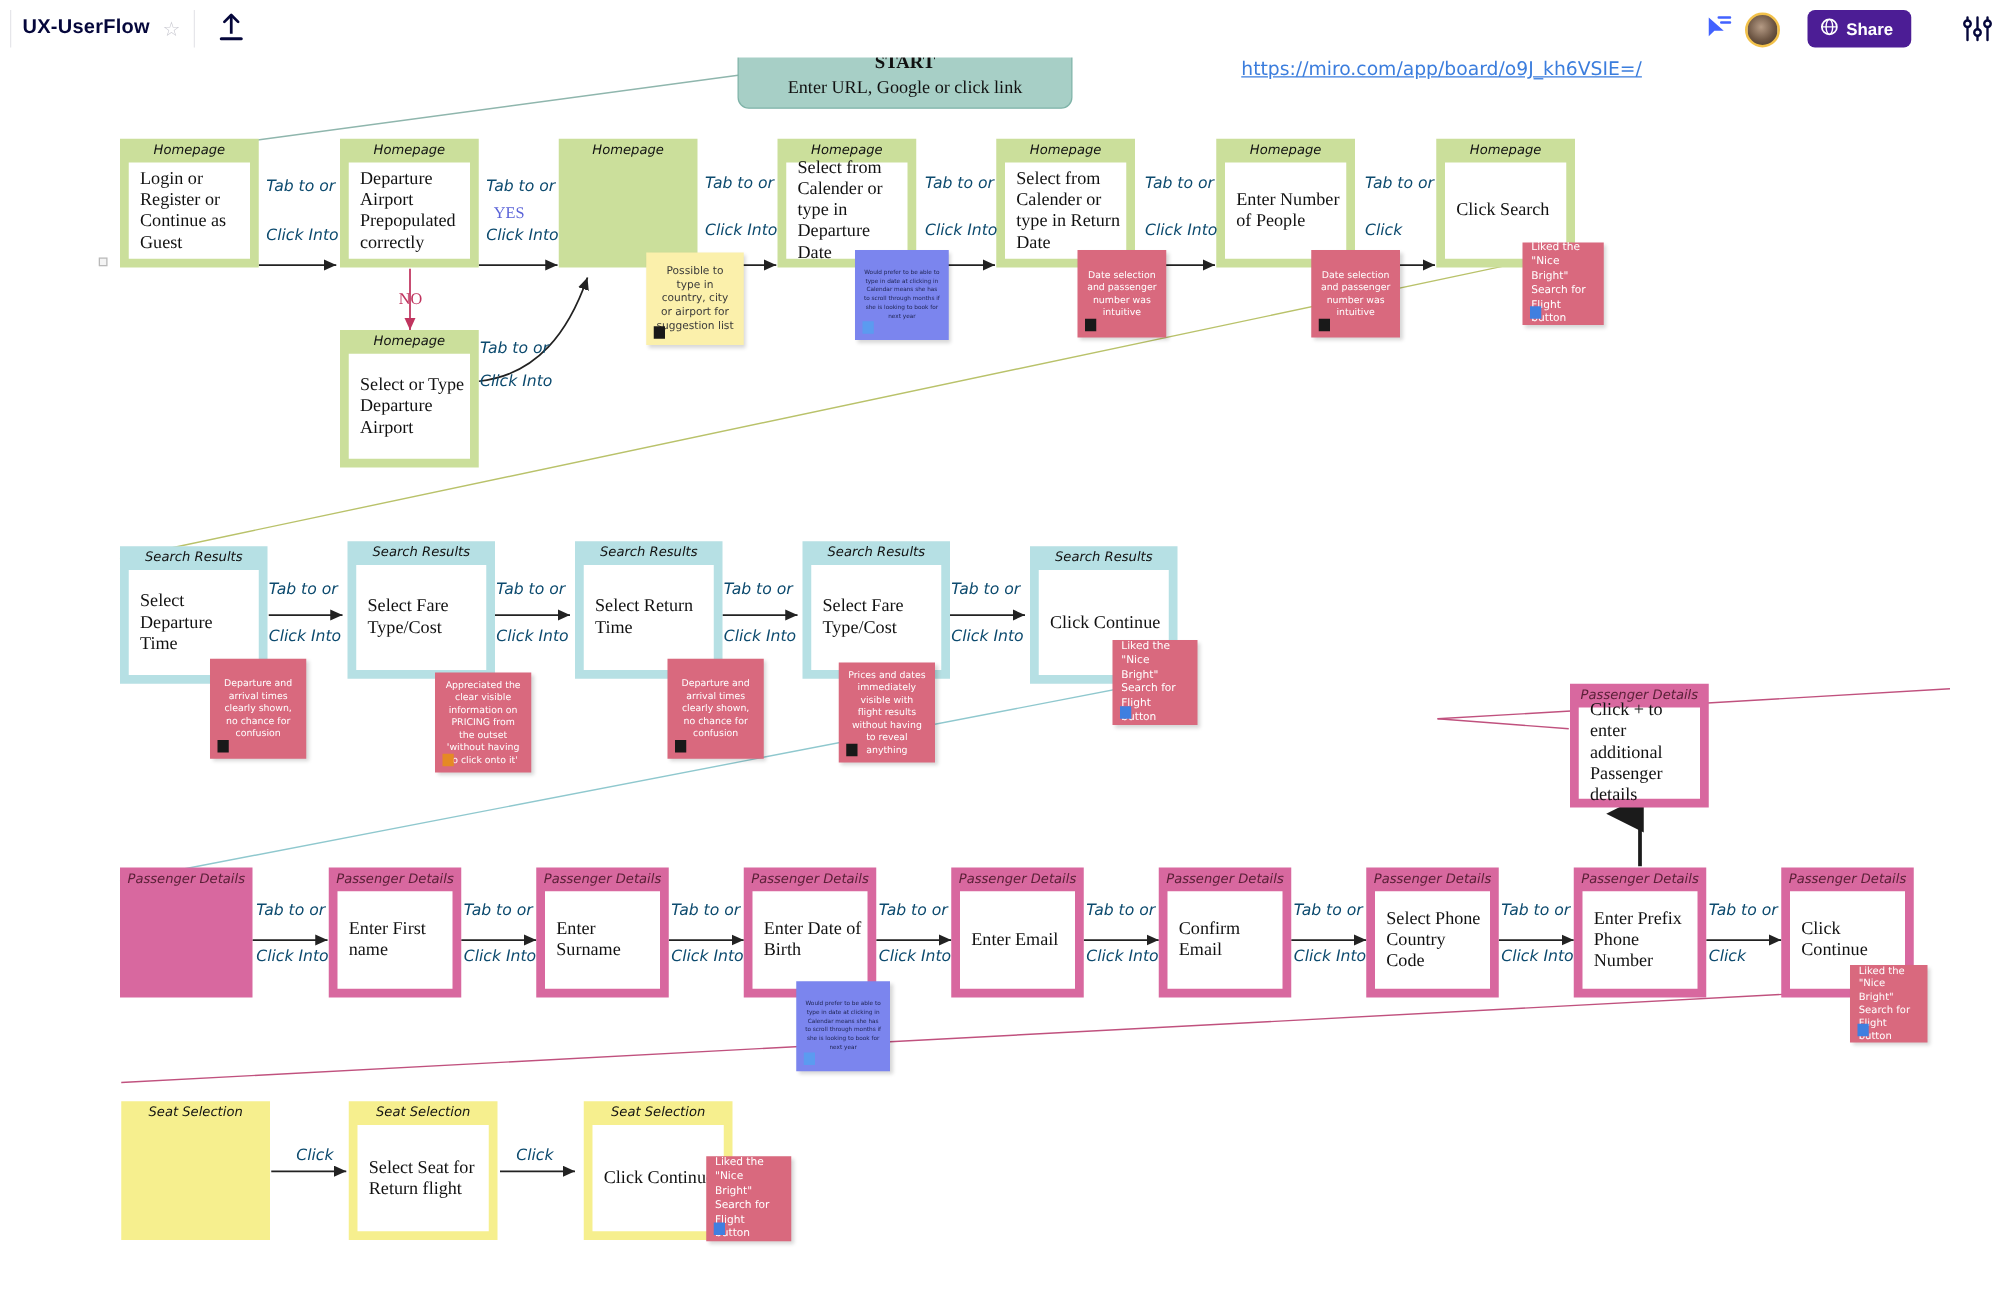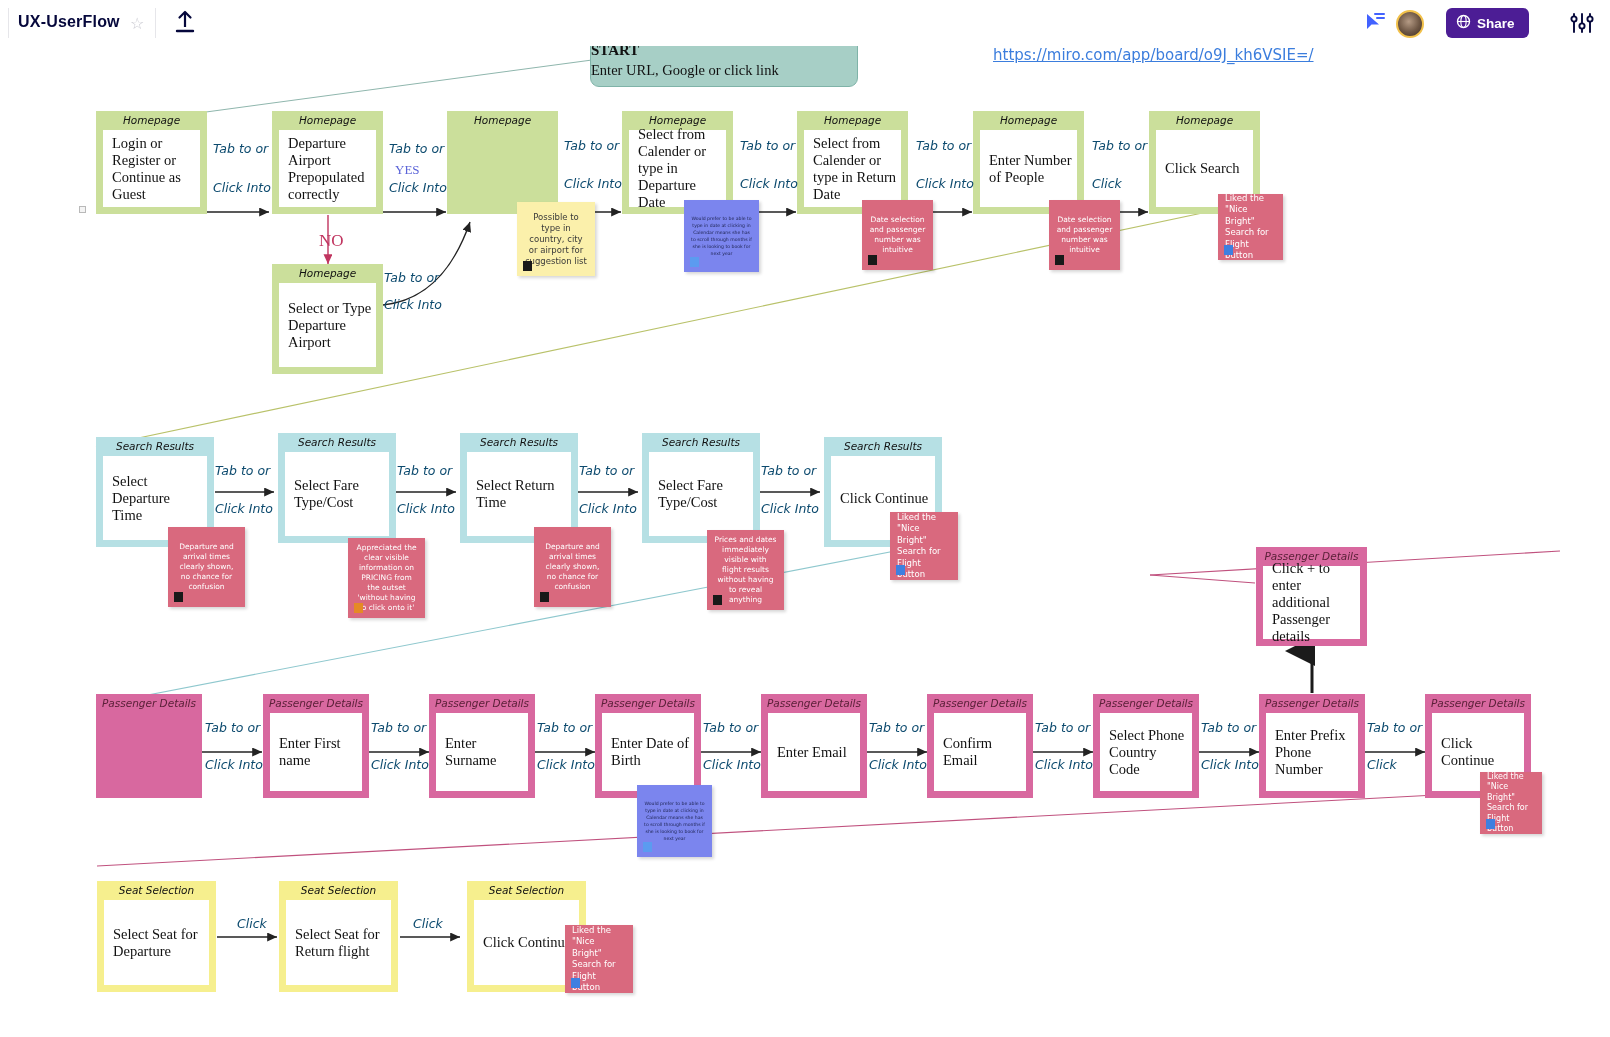--- a/index.html
+++ b/index.html
@@ -29,21 +29,21 @@
 
   
   .hires { position: absolute; left: 993px; top: 24px; width: 330px; font-family: "DejaVu Sans", sans-serif; }
   .hires .l1 { font-size: 15px; color: #111; line-height: 20px; }
   .hires .l2 { font-size: 15px; color: #3b7ddd; text-decoration: underline; line-height: 22px; cursor: pointer; word-break: break-all; }
 
   
   .start-node {
     position: absolute; left: 590px; top: 33px; width: 268px; height: 54px;
     background: #a7cfc6; border: 1px solid #7fb3a8; border-radius: 9px;
-    display: flex; flex-direction: column; justify-content: center;
+    display: flex; flex-direction: column; align-items: center; justify-content: center;
     font-family: "Liberation Serif", serif; color: #111;
   }
   .start-node .t1 { font-size: 15px; font-weight: bold; line-height: 20px; }
   .start-node .t2 { font-size: 14.5px; line-height: 20px; }
 
   
   .card { position: absolute; }
   .card .frame { width: 100%; height: 100%; position: relative; }
   .card .hdr { position: absolute; left: 0; right: 0; top: 0; height: 19px; text-align: center;
                font-family: "DejaVu Sans", sans-serif; font-style: italic; font-size: 10.5px; color: #111; line-height: 19px;
@@ -54,21 +54,21 @@
   .card.green  .frame { background: #cbdf9b; }
   .card.blue   .frame { background: #b6e0e4; }
   .card.pinkc  .frame { background: #d8689f; }
   .card.yellow .frame { background: #f6ef8e; }
   .card.pinkc .hdr { color: #5b2038; }
 
   
   .conn-label { position: absolute; font-family: "DejaVu Sans", sans-serif; font-style: italic; font-size: 12.5px;
                 color: #0c4a6e; white-space: nowrap; }
   .conn-label.yes { color: #5a63d8; font-style: normal; font-family: "Liberation Serif", serif; font-size: 13px; }
-  .conn-label.no  { color: #c0345f; font-style: normal; font-family: "Liberation Serif", serif; font-size: 17px; }
+  .conn-label.no  { color: #c0345f; font-style: normal; font-family: "Liberation Serif", serif; font-size: 13px; }
 
   
   .note { position: absolute; box-shadow: 2px 2px 3px rgba(0,0,0,.16); display: flex; align-items: center;
           justify-content: center; text-align: center; padding: 6px 7px; }
   .note .body { width: 100%; }
   .note-yellow { background: #fbf0ab; color: #3a3a3a; font-family: "DejaVu Sans", sans-serif; }
   .note-blue   { background: #7b85ee; color: #1d2350; font-family: "DejaVu Sans", sans-serif; }
   .note-pink   { background: #d9697e; color: #ffffff; font-family: "DejaVu Sans", sans-serif; }
   .note .tag { position: absolute; left: 6px; bottom: 5px; width: 9px; height: 10px; }
   .tag-dark { background: #191919; }
@@ -320,21 +320,21 @@
     <div class="tag tag-dark"></div>
   </div>
   <div class="note note-pink" style="left:348px; top:538px; width:77px; height:80px; font-size:7.5px; line-height:10px;">
     <div class="body">Appreciated the clear visible information on PRICING from  the outset 'without having to click onto it'</div>
     <div class="tag tag-orange"></div>
   </div>
   <div class="note note-pink" style="left:534px; top:527px; width:77px; height:80px; font-size:7.5px; line-height:10px;">
     <div class="body">Departure and arrival times clearly shown, no chance for confusion</div>
     <div class="tag tag-dark"></div>
   </div>
-  <div class="note note-pink" style="left:707px; top:530px; width:77px; height:80px; font-size:7.5px; line-height:10px;">
+  <div class="note note-pink" style="left:671px; top:530px; width:77px; height:80px; font-size:7.5px; line-height:10px;">
     <div class="body">Prices and dates immediately visible with flight results without having to reveal anything</div>
     <div class="tag tag-dark"></div>
   </div>
   <div class="note note-pink left-align" style="left:890px; top:512px; width:68px; height:68px; font-size:8.5px; line-height:11.5px;">
     <div class="body">Liked the "Nice Bright" Search for Flight button</div>
     <div class="tag tag-blue"></div>
   </div>
 
   <div class="card pinkc" style="left:1256px; top:547px; width:111px; height:99px;">
     <div class="frame">
@@ -419,21 +419,20 @@
     <div class="tag tag-lightblue"></div>
   </div>
   <div class="note note-pink left-align" style="left:1480px;top:772px; width:62px; height:62px; font-size:8px; line-height:10.5px;">
     <div class="body">Liked the "Nice Bright" Search for Flight button</div>
     <div class="tag tag-blue"></div>
   </div>
 
   <div class="card yellow" style="left:97px;  top:881px; width:119px; height:111px;">
     <div class="frame">
         <div class="hdr">Seat Selection</div>
-    <div class="inner">Select Seat for Departure</div>
       </div>
   </div>
   <div class="card yellow" style="left:279px; top:881px; width:119px; height:111px;">
     <div class="frame">
         <div class="hdr">Seat Selection</div>
     <div class="inner">Select Seat for Return flight</div>
       </div>
   </div>
   <div class="card yellow" style="left:467px; top:881px; width:119px; height:111px;">
     <div class="frame">

